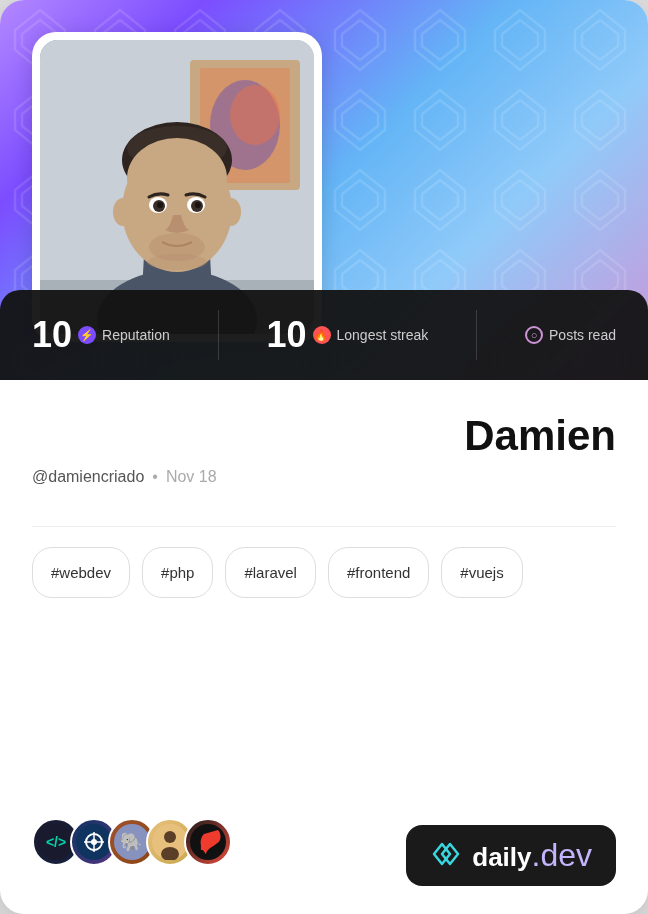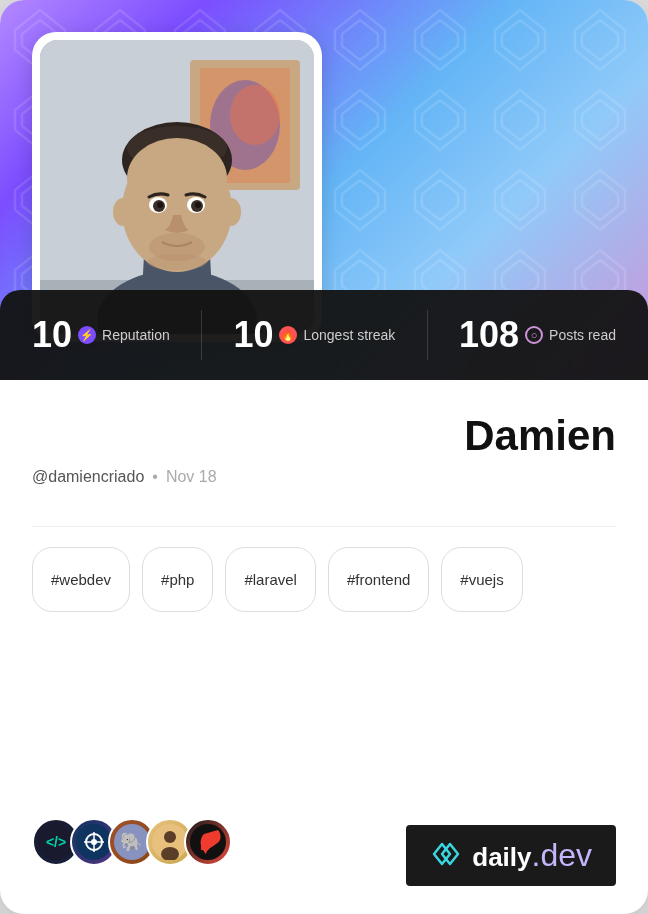--- a/index.html
+++ b/index.html
@@ -149,21 +149,21 @@
     }
     .tags-section {
       padding: 0 32px 20px;
       display: flex;
       flex-wrap: wrap;
       gap: 12px;
     }
     .tag {
       border: 1.5px solid #dddddd;
       border-radius: 20px;
-      padding: 23px 18px;
+      padding: 16px 18px;
       font-size: 15px;
       color: #333333;
       font-weight: 500;
       background: white;
     }
     .footer-section {
       padding: 16px 32px 28px;
       display: flex;
       align-items: center;
       justify-content: space-between;
@@ -188,21 +188,21 @@
       color: white;
     }
     .badge-icon:first-child { margin-left: 0; }
     .badge-1 { background: linear-gradient(135deg, #1a1a2e, #16213e); }
     .badge-2 { background: linear-gradient(135deg, #0f3460, #533483); }
     .badge-3 { background: linear-gradient(135deg, #a0522d, #8b4513); }
     .badge-4 { background: linear-gradient(135deg, #e8c07d, #c9a84c); }
     .badge-5 { background: linear-gradient(135deg, #1a1a1a, #e74c3c); }
     .daily-dev-logo {
       background: #1a1a1a;
-      border-radius: 4px;
+      border-radius: 16px;
       padding: 12px 24px;
       display: flex;
       align-items: center;
       gap: 10px;
       margin-top: 28px;
     }
     .daily-dev-icon {
       color: #3ad7e0;
     }
     .daily-dev-text {
@@ -311,21 +311,20 @@
       <div class="stat-divider"></div>
       <div class="stat-item">
         <span class="stat-number">10</span>
         <div class="stat-label">
           <span class="stat-icon icon-streak">🔥</span>
           <span>Longest streak</span>
         </div>
       </div>
       <div class="stat-divider"></div>
       <div class="stat-item">
-        <span class="stat-number">108</span>
         <div class="stat-label">
           <span class="stat-icon icon-posts">○</span>
           <span>Posts read</span>
         </div>
       </div>
     </div>
   </div>
 
   <div class="profile-section">
     <h1 class="profile-name">Damien</h1>

